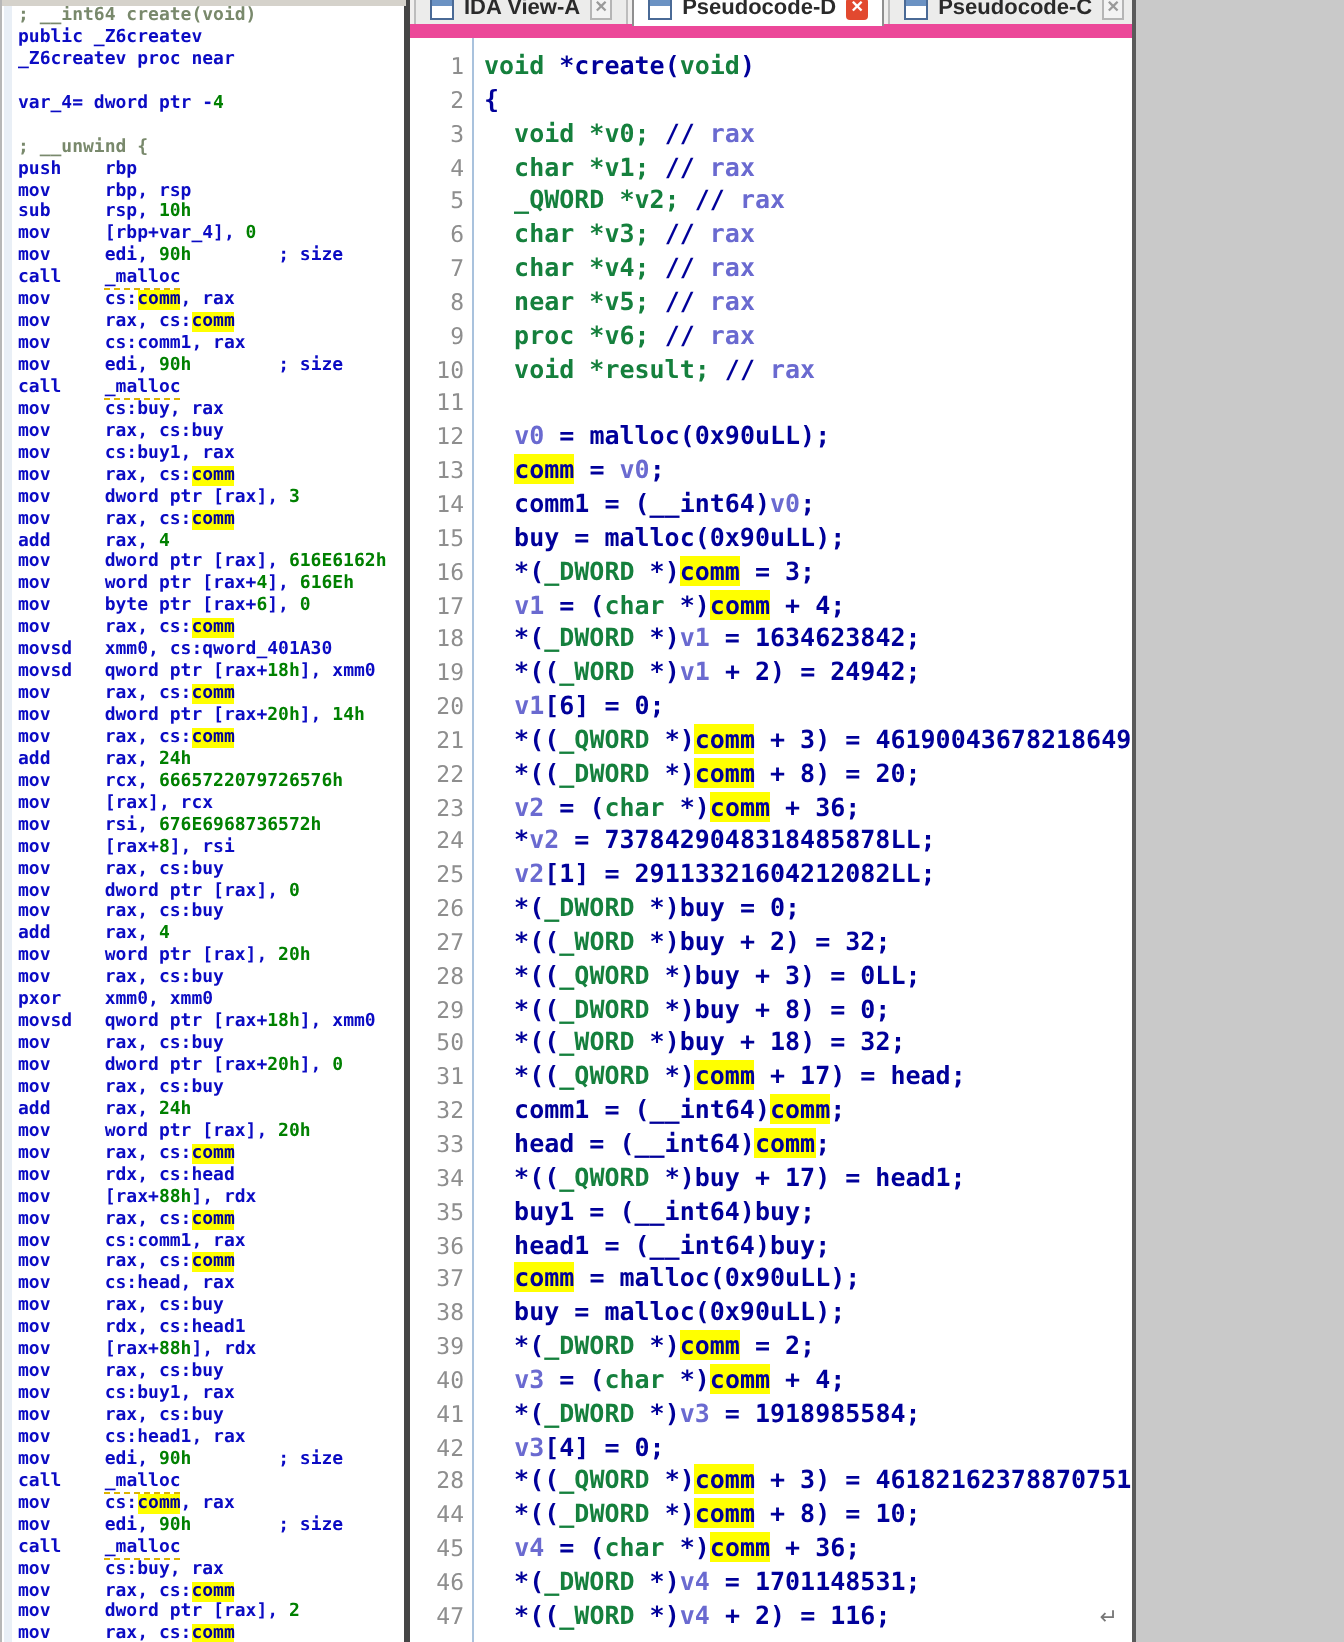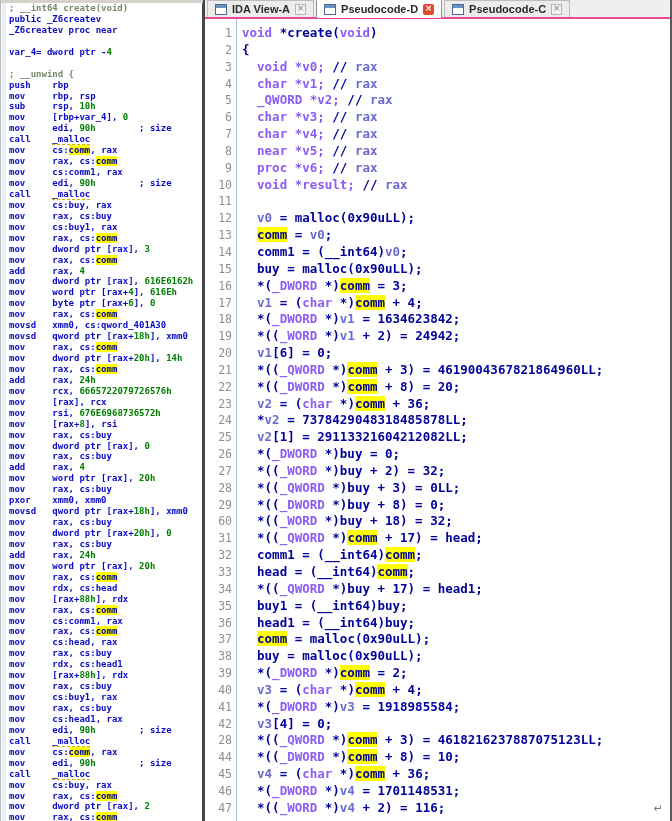--- a/index.html
+++ b/index.html
@@ -1,16 +1,16 @@
 <!DOCTYPE html>
 <html><head>
 <meta charset="utf-8">
 <style>
   html,body{margin:0;padding:0;background:#c9c9c9;}
-  .app{position:relative;width:672px;height:821px;background:#ffffff;overflow:hidden;
+  .app{position:relative;width:568px;height:821px;background:#ffffff;overflow:hidden;
        font-family:"DejaVu Sans Mono",monospace;box-sizing:border-box;border-right:2px solid #5a5a5a;}
 
   
   .asm-panel{position:absolute;left:0;top:0;width:202px;height:821px;background:#fff;
              border-left:1px solid #b7b7b7;overflow:hidden;}
   .asm-topstrip{position:absolute;left:0;top:0;width:100%;height:3px;background:#d5d2cb;z-index:3;}
   .asm-margin{position:absolute;left:1px;top:3px;width:4px;bottom:0;background:#e9eff6;}
   .asm-code{position:absolute;left:8px;top:3px;font-size:9px;line-height:10.95px;
             font-weight:bold;white-space:pre;color:#0b0bc4;}
   .asm-line{height:10.95px;}
@@ -18,41 +18,41 @@
   .num{color:#008000;}
   .hl{background:#ffff00;color:#00009a;}
   .fnu{border-bottom:1px dashed #dcb200;}
 
   
   .divider{position:absolute;left:202px;top:0;width:3px;height:821px;background:#454545;cursor:col-resize;}
 
   
   .ps-panel{position:absolute;left:205px;top:0;right:0;bottom:0;background:#fff;}
   .tabbar{position:absolute;left:0;top:0;right:0;height:19px;background:#f0efee;
-          border-bottom:2px solid #ec4899;display:flex;align-items:flex-end;
+          border-bottom:7px solid #ec4899;display:flex;align-items:flex-end;
           font-family:"Liberation Sans",sans-serif;box-sizing:border-box;}
   .tab{display:flex;align-items:center;gap:5px;height:17px;padding:0 7px;margin-left:2px;
        background:#ececeb;border:1px solid #bdbdbd;border-bottom:none;
        font-size:11px;font-weight:bold;color:#2a2a2a;cursor:pointer;box-sizing:border-box;white-space:nowrap;}
   .tab.active{background:#ffffff;height:19px;margin-bottom:-1px;border-color:#8f8f8f;z-index:2;}
   .tabicon{width:12px;height:11px;border:1px solid #4a6a96;background:#fff;box-sizing:border-box;flex:none;}
   .tabicon .bar{height:3px;background:#6b92c3;}
   .closebox{width:11px;height:11px;flex:none;display:flex;align-items:center;justify-content:center;
             font-size:8px;line-height:1;box-sizing:border-box;cursor:pointer;}
   .closebox.plain{border:1px solid #b5b5b5;background:#f3f3f3;color:#9a9a9a;}
   .closebox.red{background:#e2492f;border-radius:2px;color:#ffffff;font-weight:bold;}
 
   .code-area{position:absolute;left:0;top:19px;right:0;bottom:0;overflow:hidden;
              font-size:12.5px;line-height:16.85px;font-weight:bold;color:#00009a;padding-top:6px;}
   .gutter-rule{position:absolute;left:31px;top:19px;bottom:0;width:1px;background:#a9c2dd;}
   .pline{display:flex;height:16.85px;}
   .ln{width:27px;flex:none;text-align:right;padding-right:4px;color:#8e8e8e;
       font-weight:normal;font-size:11.5px;}
   .ptxt{white-space:pre;padding-left:6px;}
-  .gray{color:#8b5cf6;}
+  .gray{color:#15803d;}
   .slate{color:#6a6ad0;}
   .navy{color:#00009a;}
   .ret-mark{position:absolute;right:7px;bottom:6px;color:#777;font-size:11px;
             font-family:"DejaVu Sans",sans-serif;}
 </style>
 </head>
 <body>
 
 <div class="app">
 
@@ -200,21 +200,21 @@
         </div>
         <div class="pline">
           <span class="ln">28</span>
           <span class="ptxt">  *((<span class="gray">_QWORD</span> *)buy + 3) = 0LL;</span>
         </div>
         <div class="pline">
           <span class="ln">29</span>
           <span class="ptxt">  *((<span class="gray">_DWORD</span> *)buy + 8) = 0;</span>
         </div>
         <div class="pline">
-          <span class="ln">60</span>
+          <span class="ln">50</span>
           <span class="ptxt">  *((<span class="gray">_WORD</span> *)buy + 18) = 32;</span>
         </div>
         <div class="pline">
           <span class="ln">31</span>
           <span class="ptxt">  *((<span class="gray">_QWORD</span> *)<span class="hl">comm</span> + 17) = head;</span>
         </div>
         <div class="pline">
           <span class="ln">32</span>
           <span class="ptxt">  comm1 = (__int64)<span class="hl">comm</span>;</span>
         </div>

